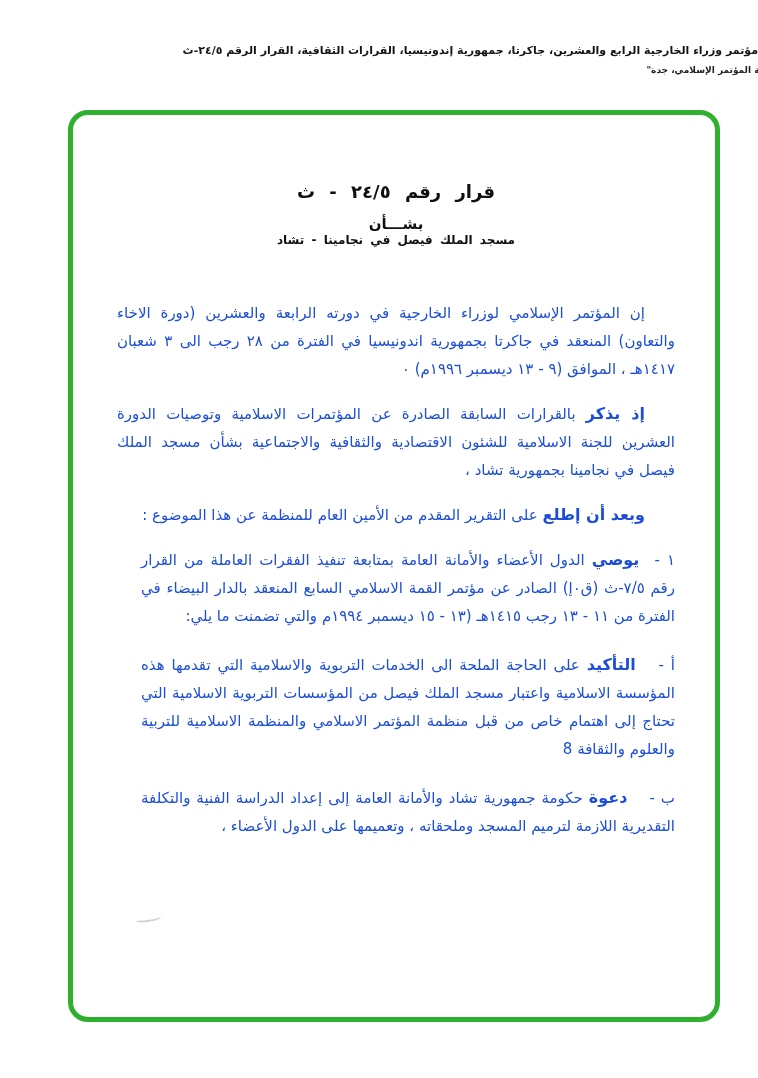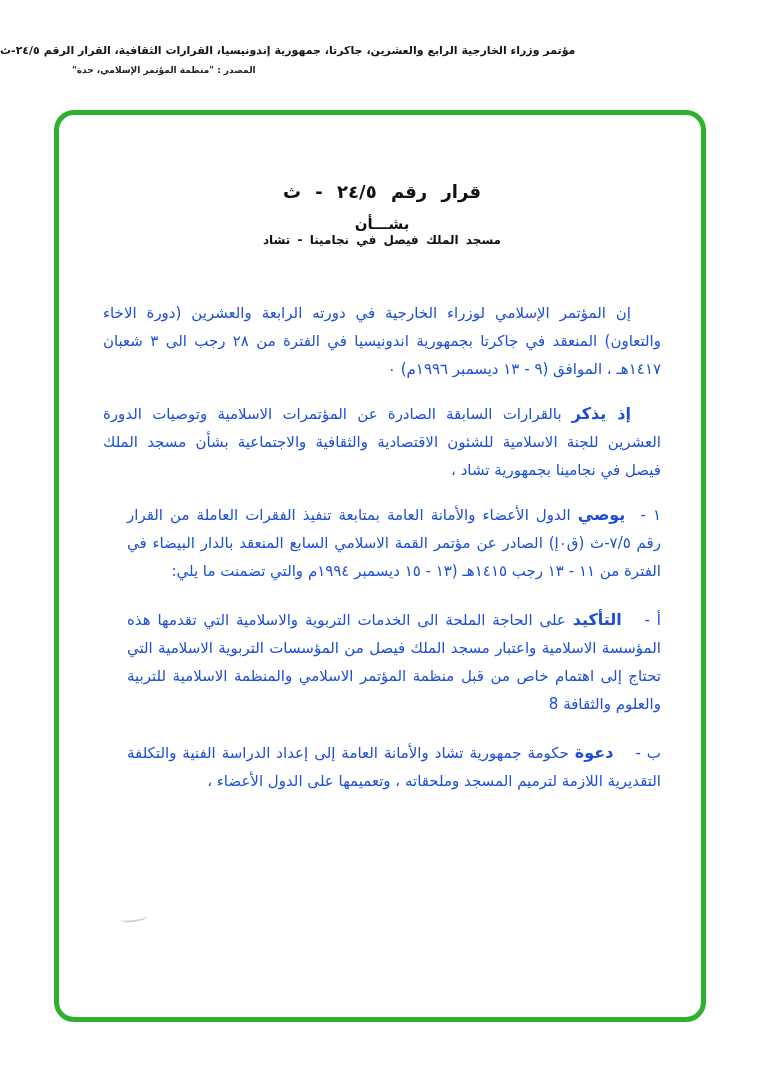--- a/index.html
+++ b/index.html
@@ -10,30 +10,30 @@
     color:#141414;
     position:relative;
     overflow:hidden;
   }
 
   
   .page-header {
     position:absolute;
     top:44px; left:0;
     width:100%;
-    text-align:left;
+    text-align:right;
     direction:rtl;
   }
   .hdr1 { font-size:11px; font-weight:700; letter-spacing:0; }
   .hdr2 { font-size:9px;  font-weight:700; margin-top:8px; transform:translateX(72px); color:#222; }
 
   
   .doc-frame {
     position:absolute;
-    left:54px; top:110px;
+    left:68px; top:110px;
     width:652px; height:912px;
     border:5px solid var(--accent, #2fb12f);
     border-radius:20px;
     direction:rtl;
     padding:66px 40px 0 44px;
     background:#ffffff;
   }
 
   
   .doc-title { text-align:center; font-weight:700; color:#101010; }
@@ -86,20 +86,24 @@
 
     <p class="para indent">
       <span class="txt">إن المؤتمر الإسلامي لوزراء الخارجية  في دورته الرابعة والعشرين (دورة الاخاء والتعاون) المنعقد في جاكرتا بجمهورية اندونيسيا في الفترة من ٢٨ رجب الى ٣ شعبان ١٤١٧هـ ، الموافق (٩ - ١٣ ديسمبر ١٩٩٦م) ٠</span>
     </p>
 
     <p class="para indent">
       <span class="lead">إذ يذكر</span>
       <span class="txt">بالقرارات السابقة الصادرة عن المؤتمرات الاسلامية وتوصيات الدورة العشرين للجنة الاسلامية للشئون الاقتصادية والثقافية والاجتماعية بشأن مسجد الملك فيصل في نجامينا بجمهورية تشاد ،</span>
     </p>
 
+    <p class="para indent">
+      <span class="lead">وبعد أن إطلع</span>
+      <span class="txt">على التقرير المقدم من الأمين العام للمنظمة عن هذا الموضوع :</span>
+    </p>
 
     <p class="para item">
       <span class="marker">١ -</span>
       <span class="lead">يوصي</span>
       <span class="txt">الدول الأعضاء والأمانة العامة بمتابعة تنفيذ الفقرات العاملة من القرار رقم ٧/٥-ث (ق٠إ) الصادر عن مؤتمر القمة الاسلامي السابع المنعقد بالدار البيضاء في الفترة من ١١ - ١٣ رجب ١٤١٥هـ (١٣ - ١٥ ديسمبر ١٩٩٤م والتي تضمنت ما يلي:</span>
     </p>
 
     <p class="para item sub">
       <span class="marker">أ -</span>
       <span class="lead">التأكيد</span>

